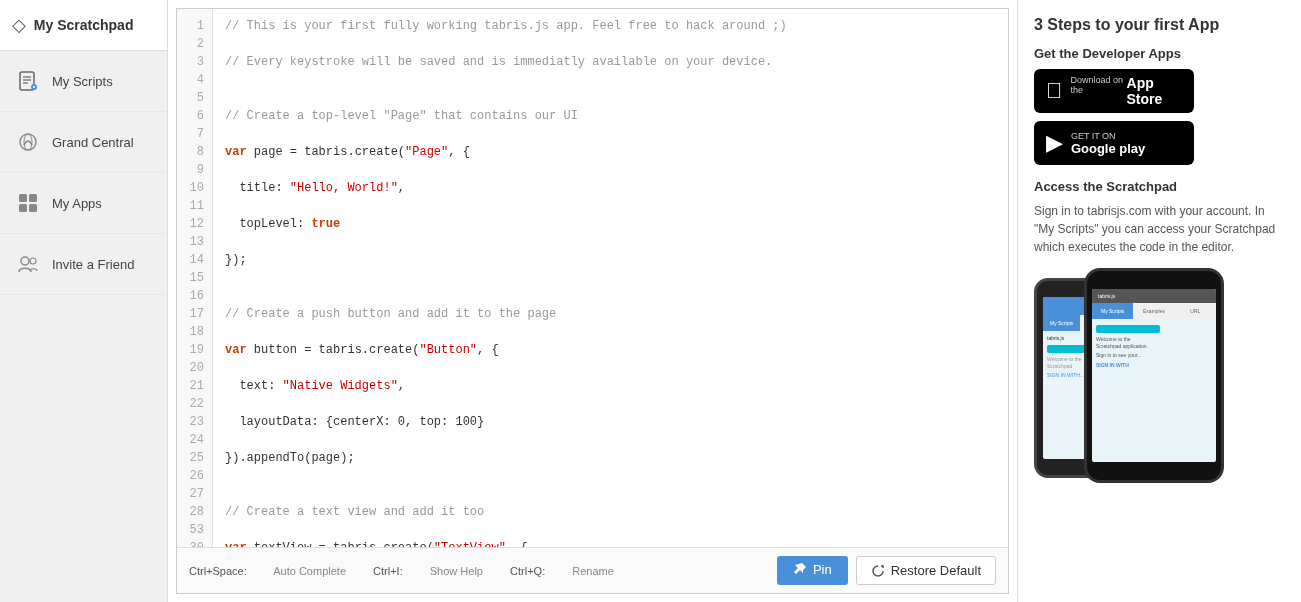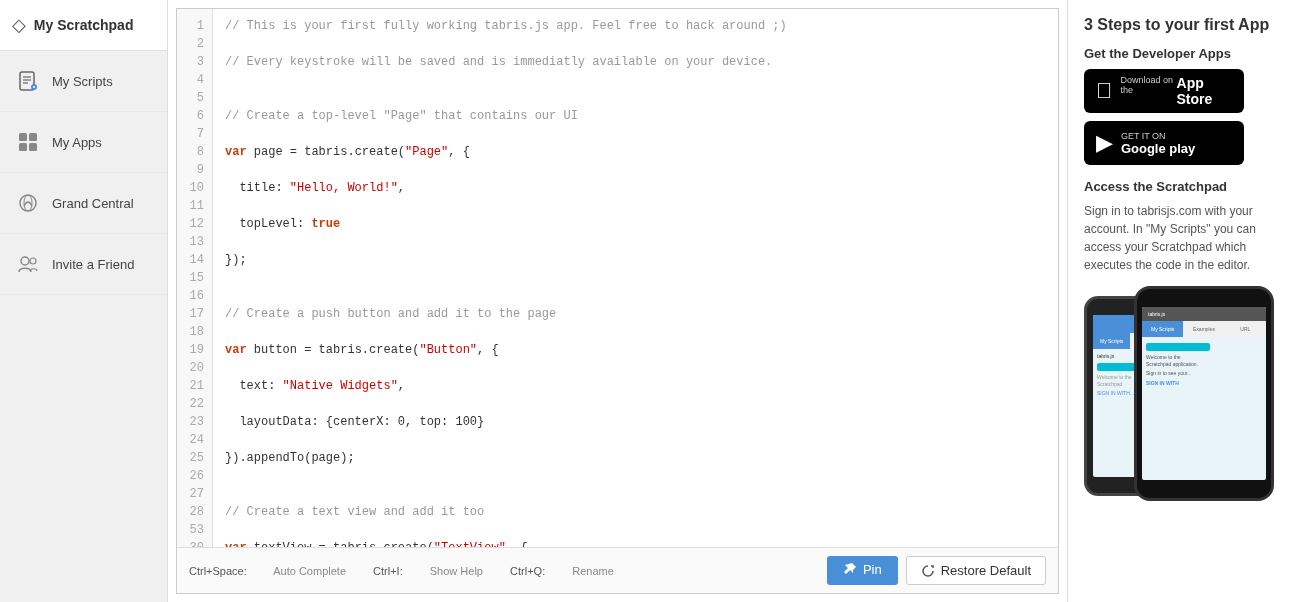--- a/index.html
+++ b/index.html
@@ -177,21 +177,21 @@
       border-radius: 3px;
       font-size: 13px;
       cursor: pointer;
       display: flex;
       align-items: center;
       gap: 6px;
     }
 
     
     #right-panel {
-      width: 234px;
+      width: 284px;
       padding: 16px;
       background: #fff;
       border-left: 1px solid #ddd;
       overflow-y: auto;
       flex-shrink: 0;
     }
 
     #right-panel h2 {
       font-size: 16px;
       color: #333;
@@ -381,38 +381,38 @@
         <line x1="16" y1="17" x2="18" y2="17" stroke="#fff" stroke-width="1.2"></line>
         <line x1="17" y1="16" x2="17" y2="18" stroke="#fff" stroke-width="1.2"></line>
       </svg>
     </div>
     <span class="sidebar-item-label">My Scripts</span>
   </div>
 
   <div class="sidebar-item">
     <div class="sidebar-item-icon">
       <svg width="22" height="22" viewBox="0 0 22 22" fill="none">
+        <circle cx="11" cy="11" r="8" stroke="#888" stroke-width="1.5" fill="none"></circle>
+        <path d="M7 14 Q11 6 15 14" stroke="#888" stroke-width="1.5" fill="none"></path>
+        <ellipse cx="11" cy="11" rx="4" ry="8" stroke="#888" stroke-width="1" fill="none"></ellipse>
+      </svg>
+    </div>
+    <span class="sidebar-item-label">Grand Central</span>
+  </div>
+
+  <div class="sidebar-item">
+    <div class="sidebar-item-icon">
+      <svg width="22" height="22" viewBox="0 0 22 22" fill="none">
         <rect x="2" y="2" width="8" height="8" rx="1.5" fill="#888"></rect>
         <rect x="12" y="2" width="8" height="8" rx="1.5" fill="#888"></rect>
         <rect x="2" y="12" width="8" height="8" rx="1.5" fill="#888"></rect>
         <rect x="12" y="12" width="8" height="8" rx="1.5" fill="#888"></rect>
       </svg>
     </div>
     <span class="sidebar-item-label">My Apps</span>
-  </div>
-
-  <div class="sidebar-item">
-    <div class="sidebar-item-icon">
-      <svg width="22" height="22" viewBox="0 0 22 22" fill="none">
-        <circle cx="11" cy="11" r="8" stroke="#888" stroke-width="1.5" fill="none"></circle>
-        <path d="M7 14 Q11 6 15 14" stroke="#888" stroke-width="1.5" fill="none"></path>
-        <ellipse cx="11" cy="11" rx="4" ry="8" stroke="#888" stroke-width="1" fill="none"></ellipse>
-      </svg>
-    </div>
-    <span class="sidebar-item-label">Grand Central</span>
   </div>
 
   <div class="sidebar-item">
     <div class="sidebar-item-icon">
       <svg width="22" height="22" viewBox="0 0 22 22" fill="none">
         <circle cx="8" cy="8" r="4" stroke="#888" stroke-width="1.5" fill="none"></circle>
         <path d="M2 19 C2 14 14 14 14 19" stroke="#888" stroke-width="1.5" fill="none"></path>
         <circle cx="16" cy="8" r="3" stroke="#888" stroke-width="1.2" fill="none"></circle>
         <path d="M13 18 C13 15 20 15 20 18" stroke="#888" stroke-width="1.2" fill="none"></path>
       </svg>

